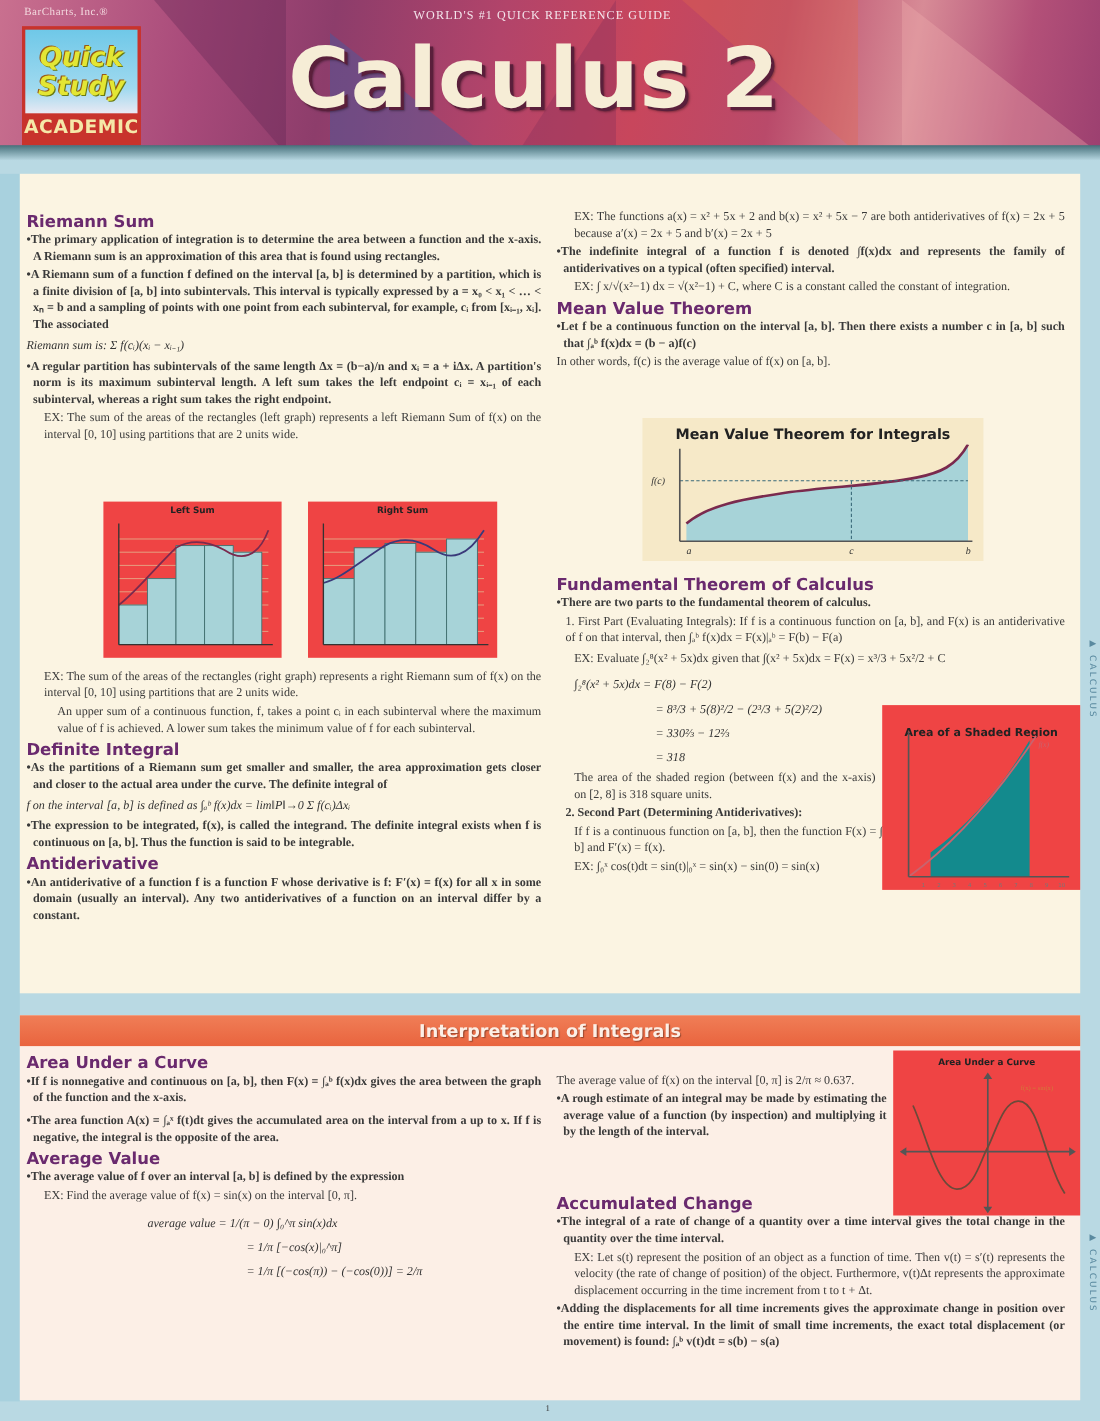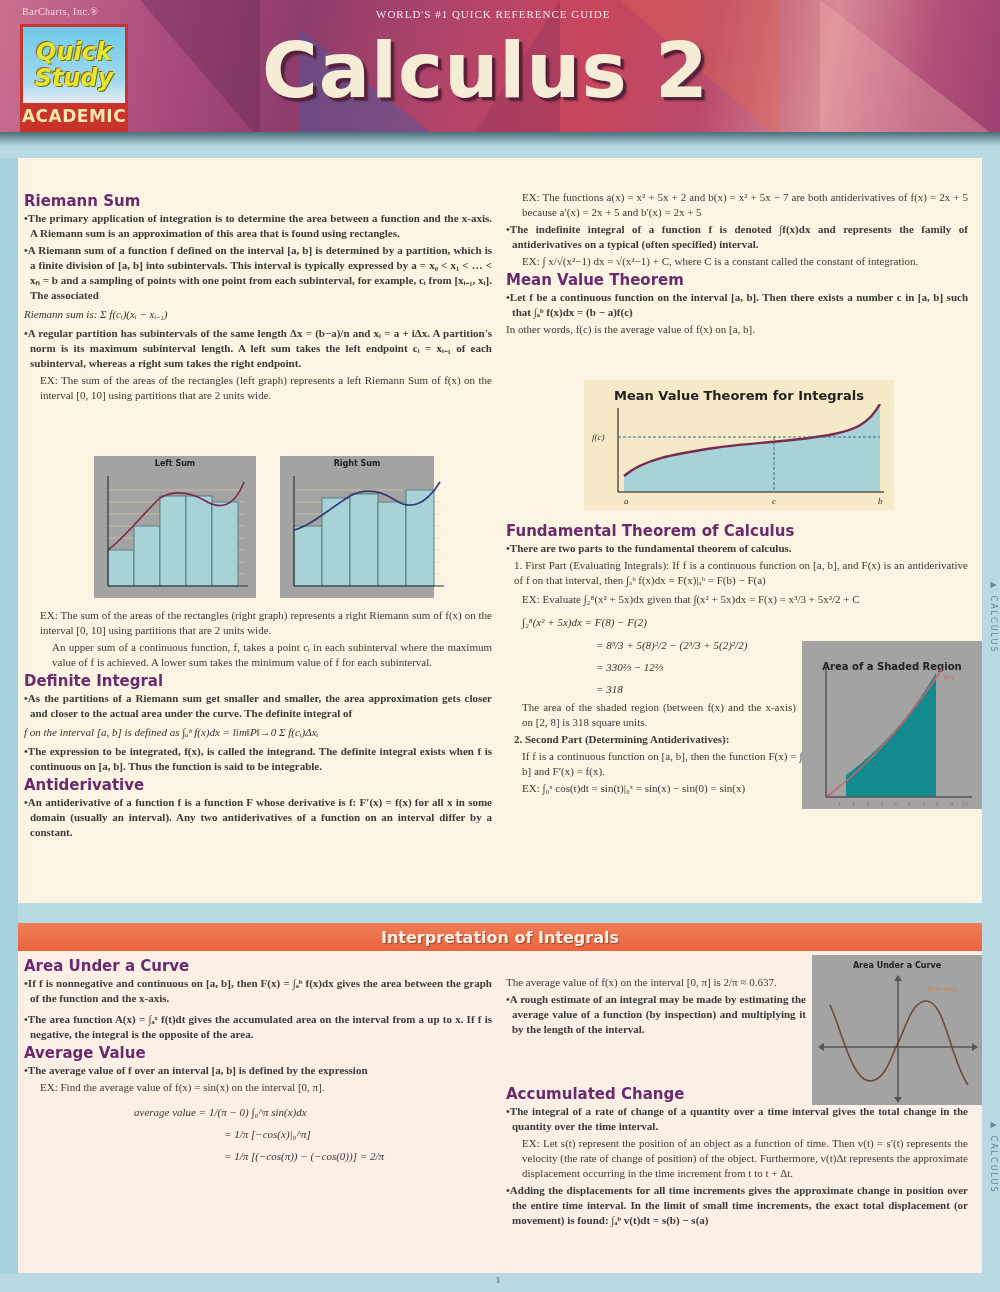--- a/index.html
+++ b/index.html
@@ -71,21 +71,21 @@
   p.bullet { padding-left: 6px; text-indent: -6px; margin-bottom: 2px; color: #3a3a3a; font-weight: bold; }
   p.bullet::before { content: "•"; }
   p.ex { padding-left: 16px; margin-bottom: 2px; color: #3a3a3a; }
   p.formula { padding-left: 0; margin: 4px 0 4px 0; font-style: italic; color: #333; }
   p.indent { padding-left: 28px; margin-bottom: 2px; color: #3a3a3a; }
   p.indent2 { padding-left: 28px; color: #3a3a3a; margin: 2px 0; }
   p.step { padding-left: 90px; font-style: italic; color: #333; line-height: 22px; }
   .plain { color: #3a3a3a; margin-bottom: 2px; }
 
   
-  .chart-box { position: absolute; background: #a3a3a3; }
+  .chart-box { position: absolute; background: #ef4444; }
   .chart-title { font-family: "DejaVu Sans", sans-serif; font-weight: bold; font-size: 12px; color: #222; text-align: center; }
   .chart-title.small { font-size: 8px; }
 
   
   .side-tab {
     position: absolute; left: 986px; width: 12px;
     font-family: "DejaVu Sans", sans-serif; font-size: 8px; color: #5a8aa0;
     writing-mode: vertical-rl; letter-spacing: 2px;
   }
   .side-left { position: absolute; left: 0; top: 158px; width: 18px; height: 1120px; background: #a8d1de; }
@@ -144,21 +144,21 @@
         <rect x="40" y="58" width="26" height="60"></rect>
         <rect x="66" y="28" width="26" height="90"></rect>
         <rect x="92" y="28" width="26" height="90"></rect>
         <rect x="118" y="34" width="26" height="84"></rect>
       </g>
       <path d="M14,82 C30,70 45,50 66,30 C80,22 95,24 110,32 C125,42 140,40 150,14" fill="none" stroke="#7a2a4e" stroke-width="1.6"></path>
       <line x1="14" y1="118" x2="154" y2="118" stroke="#333" stroke-width="1.2"></line>
       <line x1="14" y1="118" x2="14" y2="8" stroke="#333" stroke-width="1.2"></line>
     </svg>
   </div>
-  <div class="chart-box" style="left:262px; top:298px; width:154px; height:142px;">
+  <div class="chart-box" style="left:262px; top:298px; width:172px; height:142px;">
     <div class="chart-title small" style="margin-top:3px;">Right Sum</div>
     <svg width="172" height="128" viewBox="0 0 172 128">
       <g stroke="#e0cfa0" stroke-width="0.6">
         <line x1="14" y1="22" x2="160" y2="22"></line>
           <line x1="14" y1="34" x2="160" y2="34"></line>
           <line x1="14" y1="46" x2="160" y2="46"></line>
         <line x1="14" y1="58" x2="160" y2="58"></line>
           <line x1="14" y1="70" x2="160" y2="70"></line>
           <line x1="14" y1="82" x2="160" y2="82"></line>
         <line x1="14" y1="94" x2="160" y2="94"></line>

